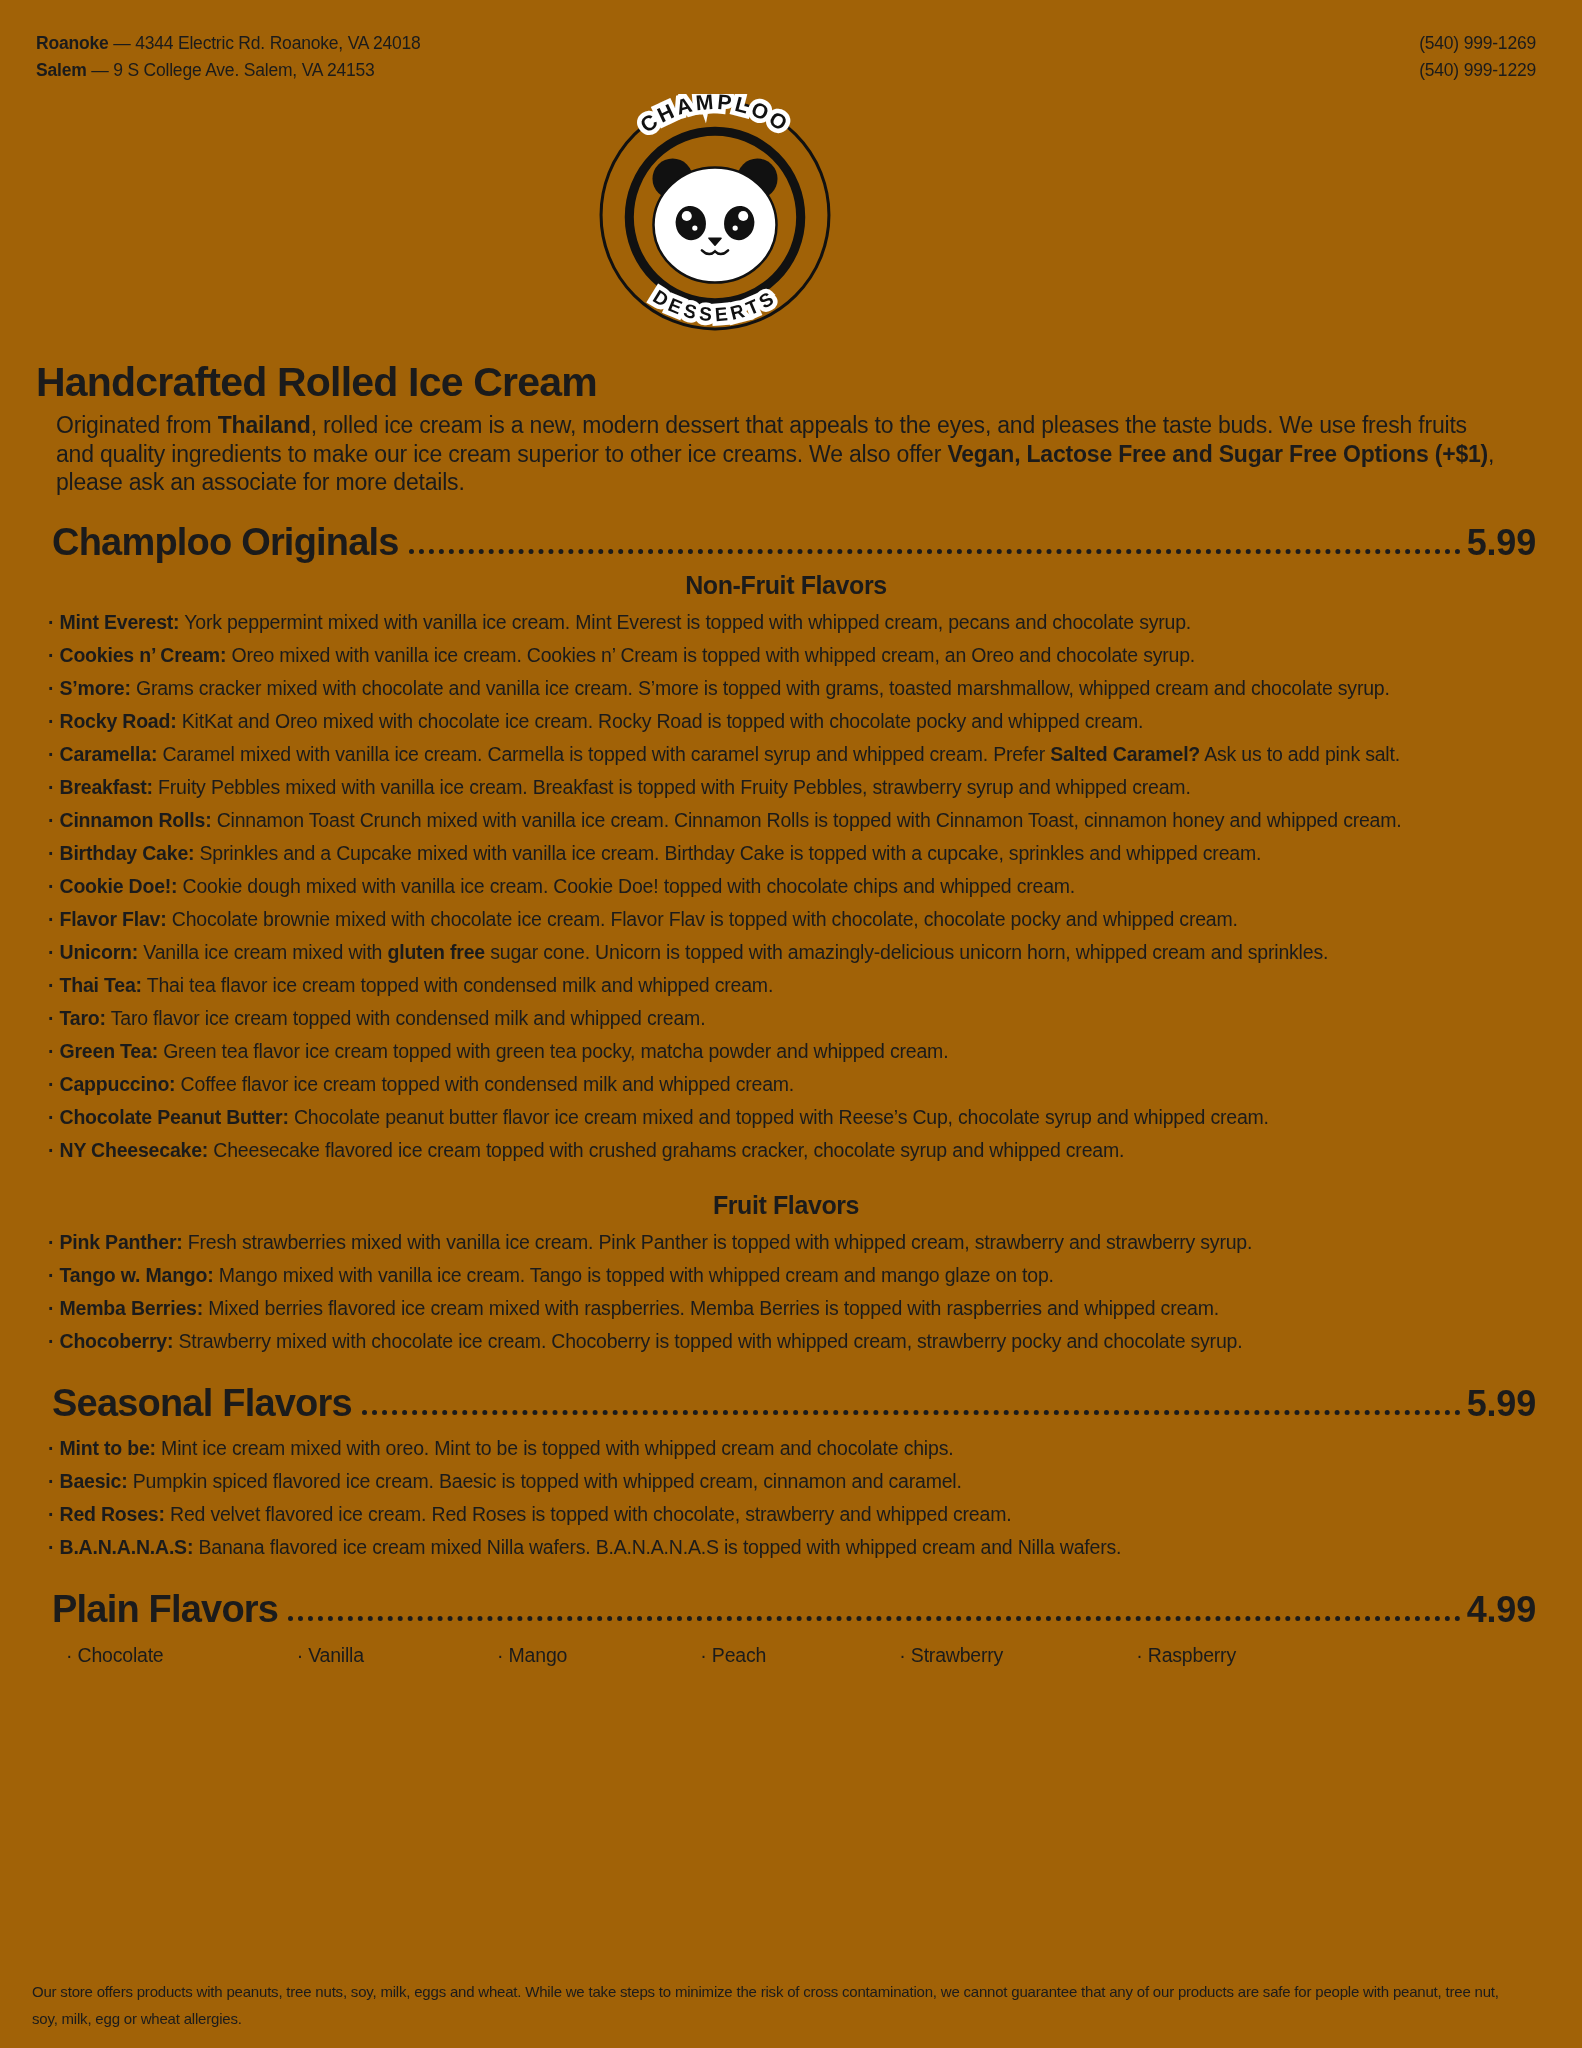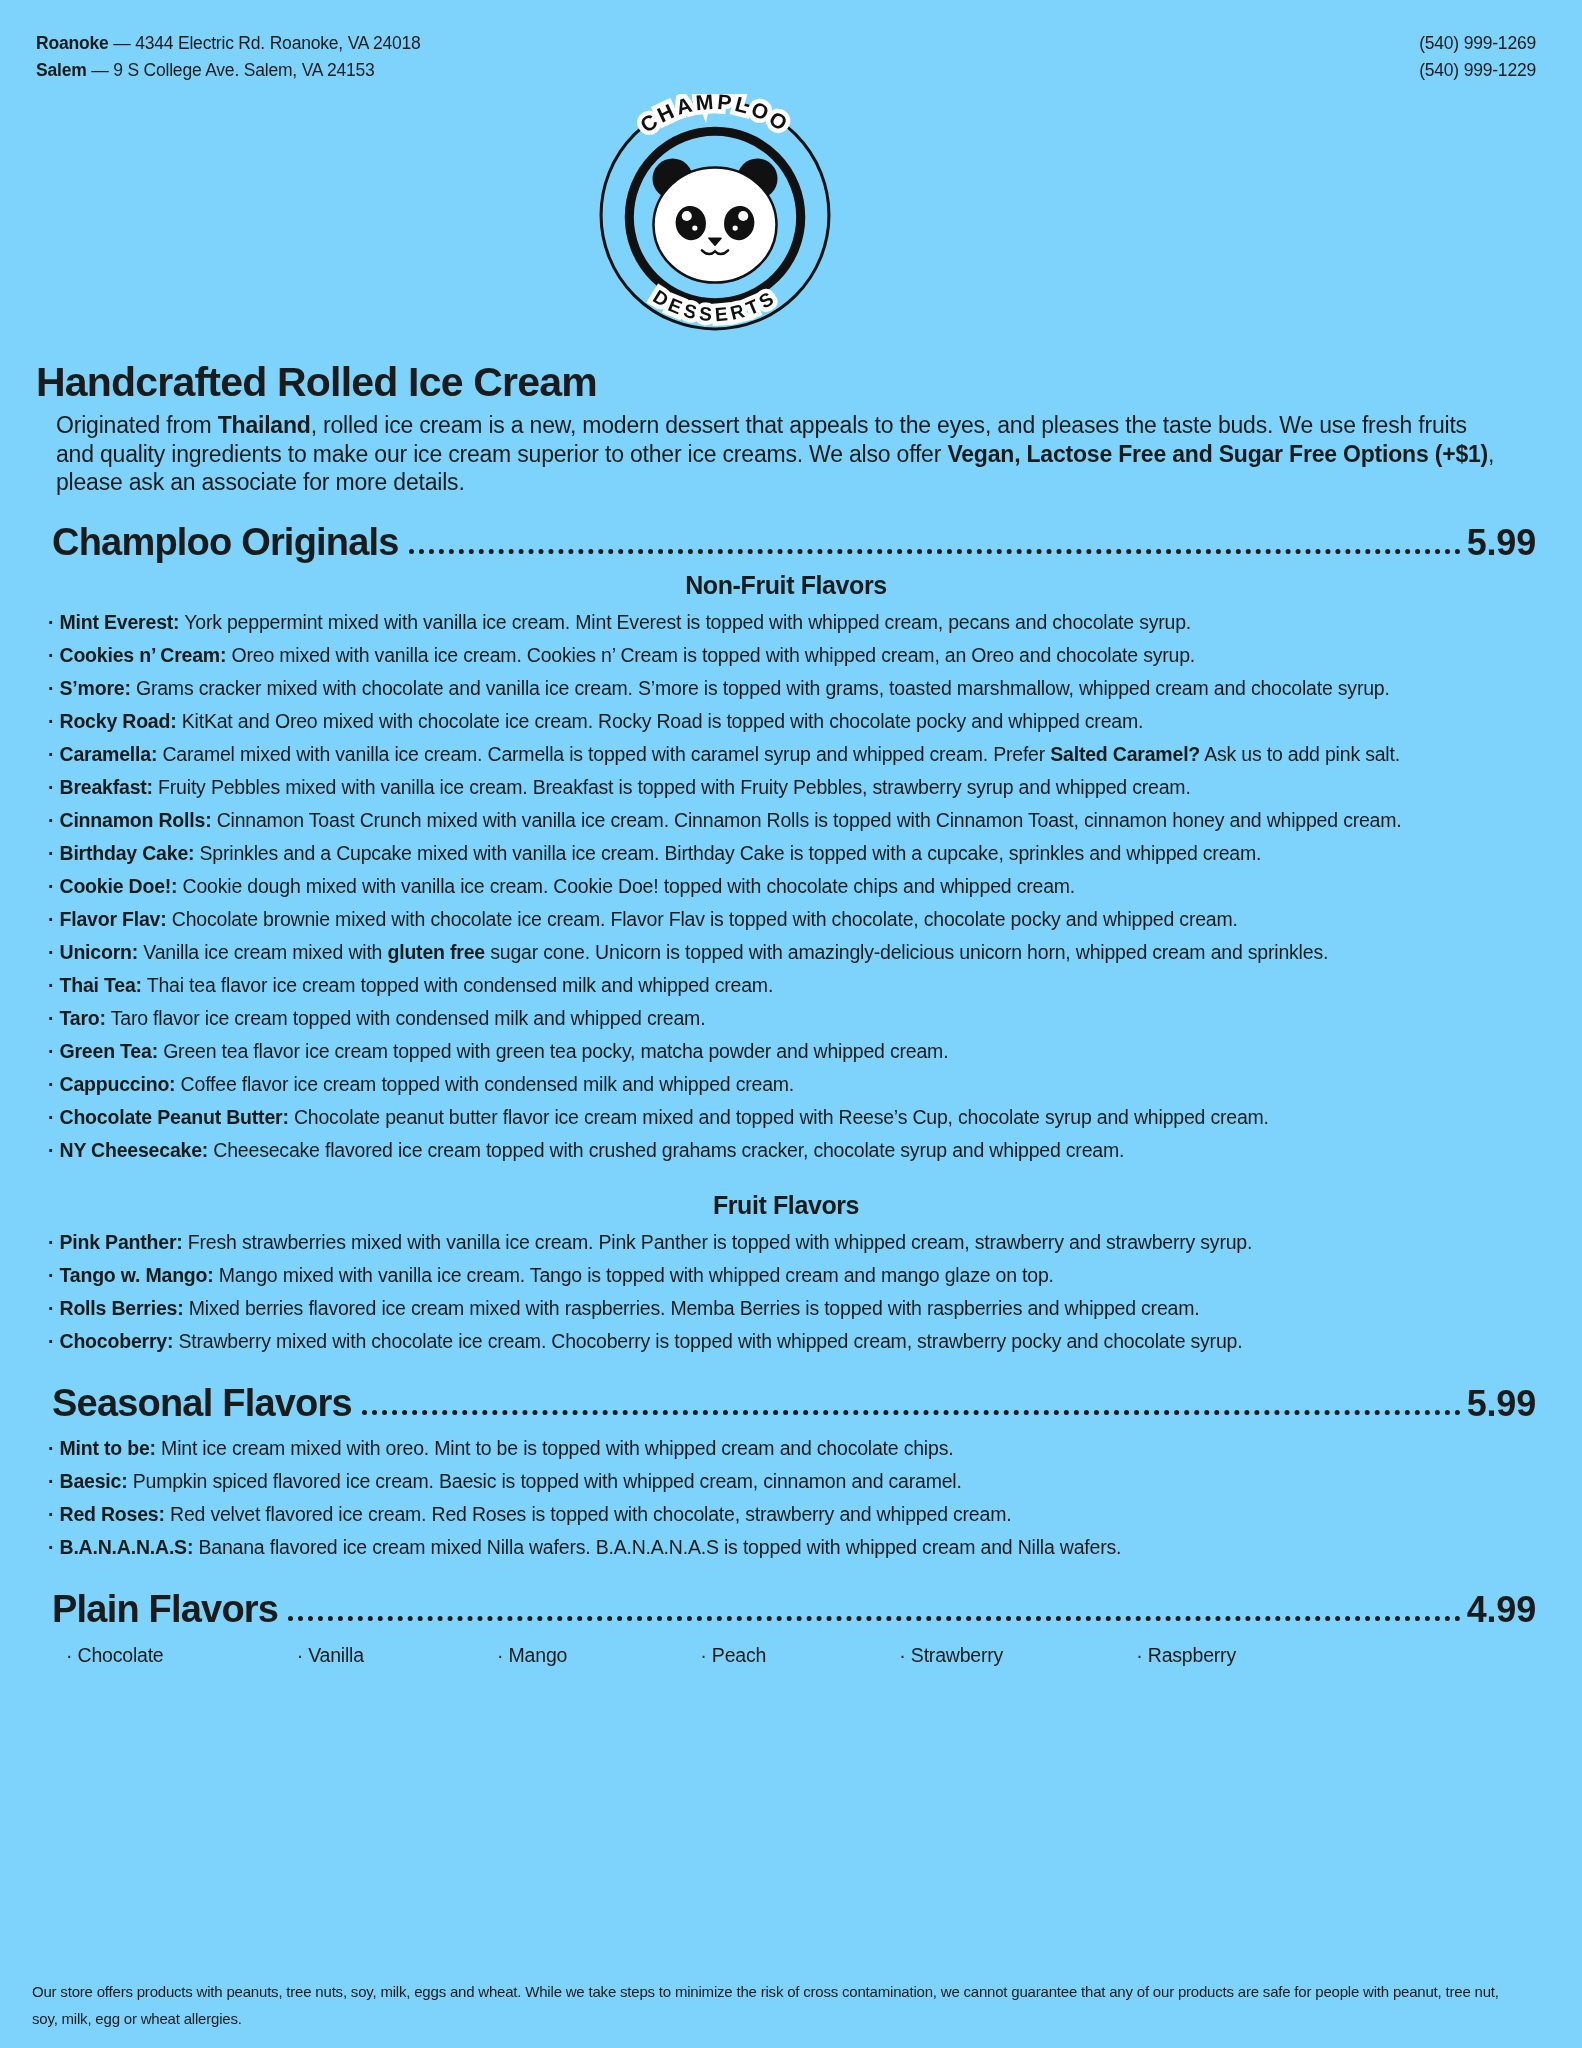--- a/index.html
+++ b/index.html
@@ -1,16 +1,16 @@
 <!DOCTYPE html>
 <html><head>
 <meta charset="utf-8">
 <style>
   html,body{margin:0;padding:0;background:#e8e8e8;}
-  .page{width:1582px;height:2048px;position:relative;background:#7dd3fc;color:#1b1b1b;
+  .page{width:1582px;height:2048px;position:relative;background:#a16207;color:#1b1b1b;
         padding:30px 46px 0 36px;box-sizing:border-box;
         font-family:"Liberation Sans","DejaVu Sans",sans-serif;letter-spacing:-0.2px;overflow:hidden;}
   .hdr{display:flex;justify-content:space-between;font-size:17.5px;line-height:27px;}
   .hdr .phones{text-align:right;}
   .loc-name{font-weight:bold;}
   .logo-svg{display:block;width:242px;height:242px;margin:10px 0 0 558px;}
   h1{font-size:41px;font-weight:700;letter-spacing:-0.8px;margin:26px 0 8px 0;line-height:1;}
   .intro{font-size:23px;line-height:28.5px;margin:0 40px 0 20px;}
   .sec{margin-top:26px;}
   .sec-head{display:flex;align-items:flex-end;line-height:1;}
@@ -97,21 +97,21 @@
           <div class="item"><span class="item-name">· Taro:</span> Taro flavor ice cream topped with condensed milk and whipped cream.</div>
           <div class="item"><span class="item-name">· Green Tea:</span> Green tea flavor ice cream topped with green tea pocky, matcha powder and whipped cream.</div>
           <div class="item"><span class="item-name">· Cappuccino:</span> Coffee flavor ice cream topped with condensed milk and whipped cream.</div>
           <div class="item"><span class="item-name">· Chocolate Peanut Butter:</span>  Chocolate peanut butter flavor ice cream mixed and topped with Reese’s Cup, chocolate syrup and whipped cream.</div>
           <div class="item"><span class="item-name">· NY Cheesecake:</span> Cheesecake flavored ice cream topped with crushed grahams cracker, chocolate syrup and whipped cream.</div>
         </div>
         <h3 class="grp-title later">Fruit Flavors</h3>
         <div class="items">
           <div class="item"><span class="item-name">· Pink Panther:</span>  Fresh strawberries mixed with vanilla ice cream.  Pink Panther is topped with whipped cream, strawberry and strawberry syrup.</div>
           <div class="item"><span class="item-name">· Tango w. Mango:</span>  Mango mixed with vanilla ice cream.  Tango is topped with whipped cream and mango glaze on top.</div>
-          <div class="item"><span class="item-name">· Rolls Berries:</span>  Mixed berries flavored ice cream mixed with raspberries.  Memba Berries is topped with raspberries and whipped cream.</div>
+          <div class="item"><span class="item-name">· Memba Berries:</span>  Mixed berries flavored ice cream mixed with raspberries.  Memba Berries is topped with raspberries and whipped cream.</div>
           <div class="item"><span class="item-name">· Chocoberry:</span> Strawberry mixed with chocolate ice cream.  Chocoberry is topped with whipped cream, strawberry pocky and chocolate syrup.</div>
         </div>
       </section>
       <section class="sec">
         <div class="sec-head">
           <span class="sec-name">Seasonal Flavors </span>
           <span class="dots"></span>
           <span class="sec-price">5.99</span>
         </div>
         <div class="items no-sub">

